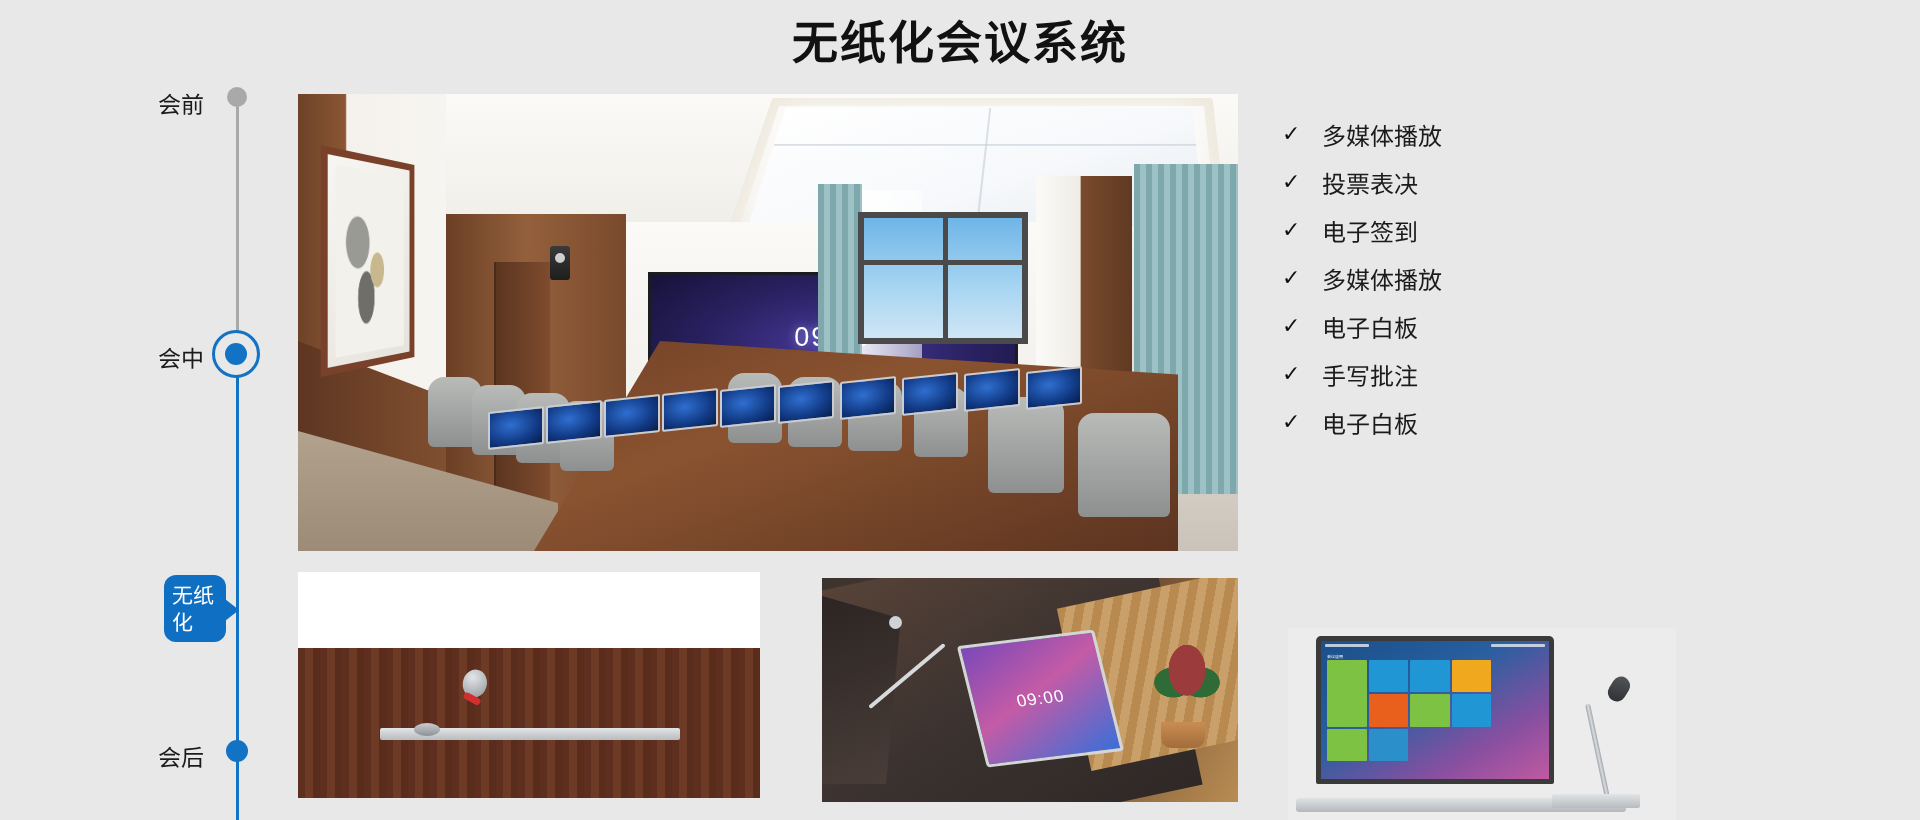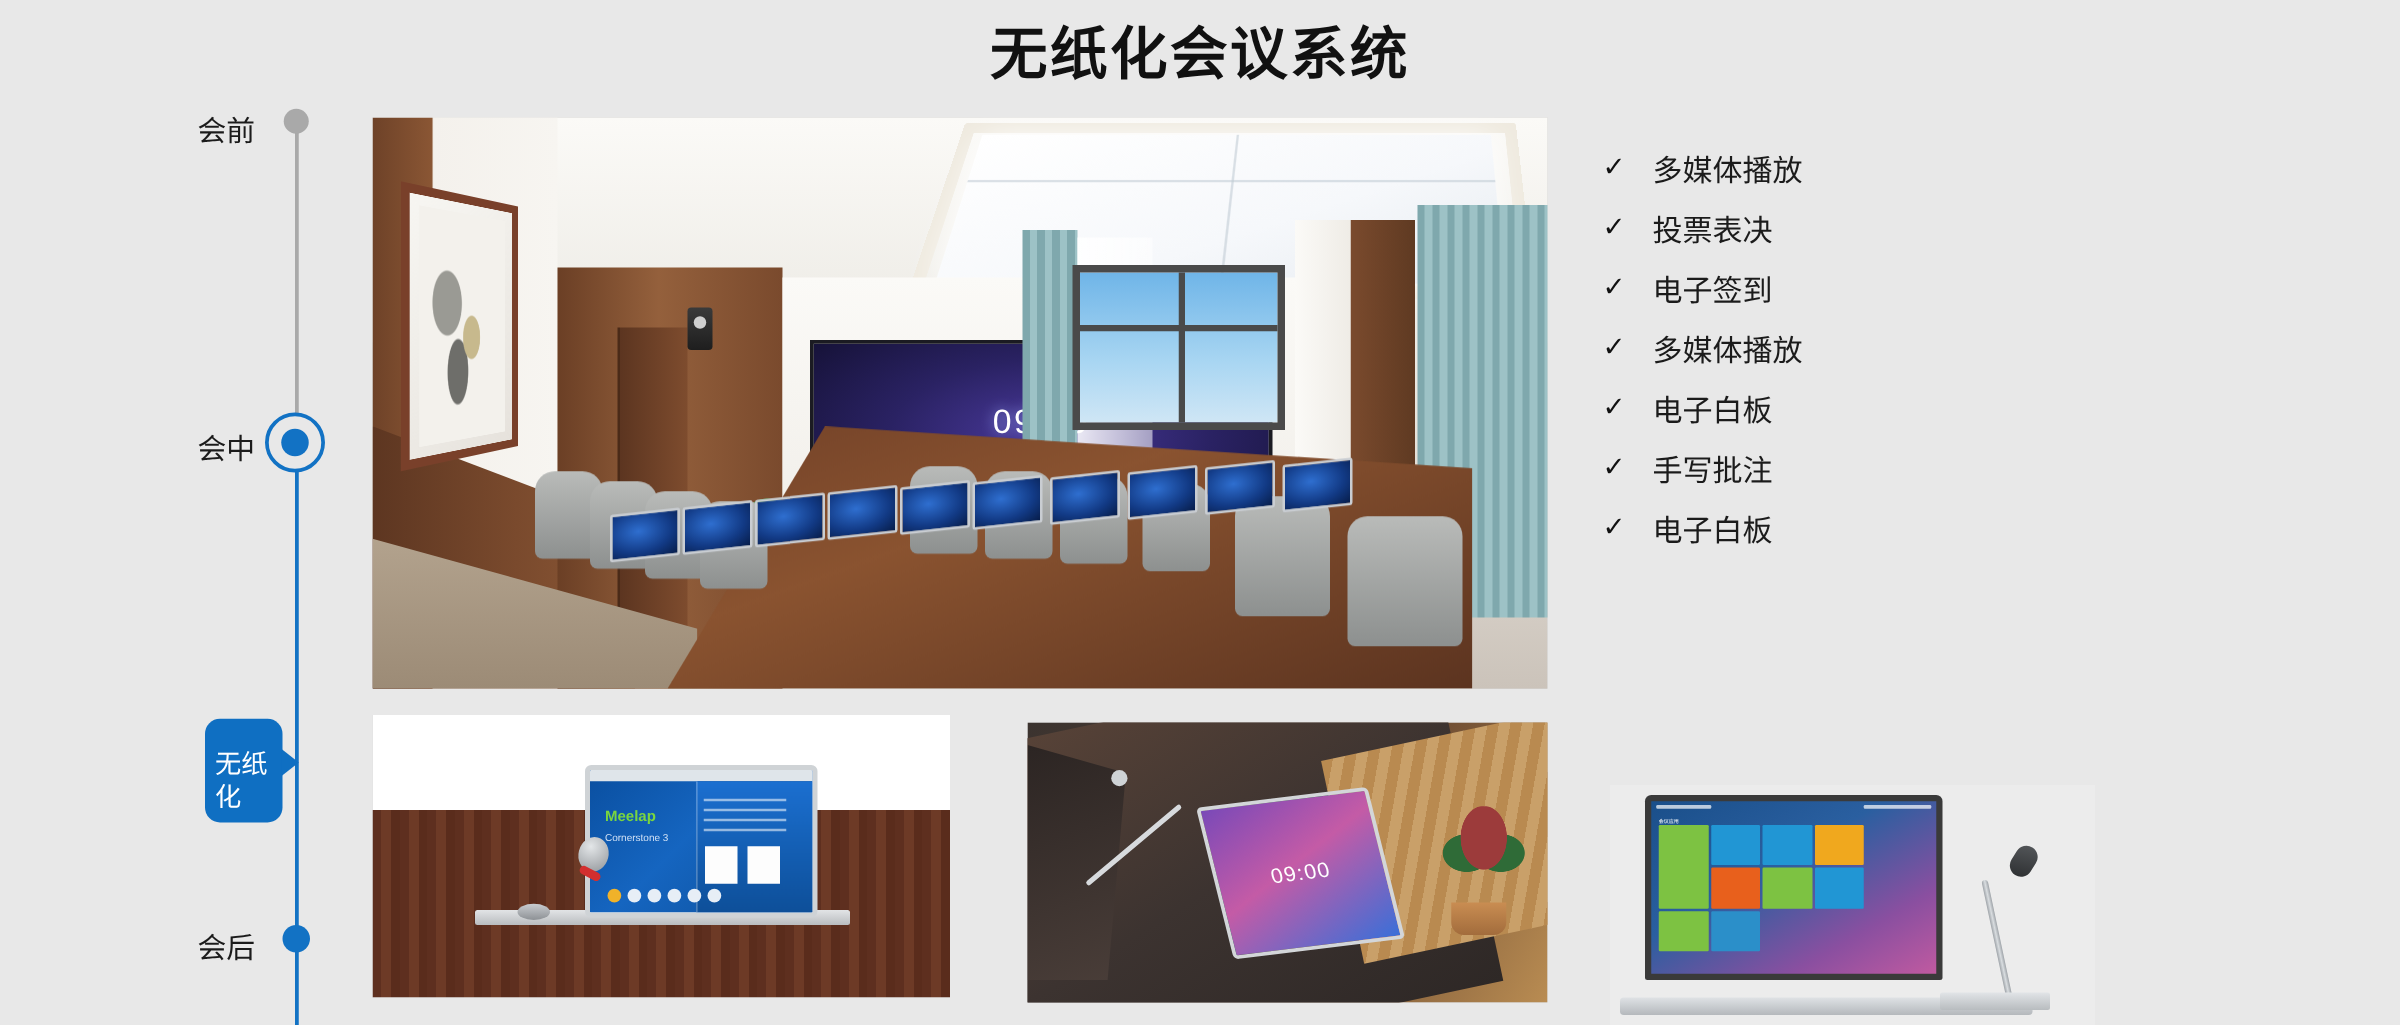--- a/index.html
+++ b/index.html
@@ -53,21 +53,21 @@
   }
   .tl-label.l-before { top: 6px; }
   .tl-label.l-during { top: 260px; }
   .tl-label.l-after  { top: 659px; }
 
   .tl-badge {
     position: absolute; left: 132px; top: 495px;
     width: 62px; min-height: 62px;
     background: #0f6fc2; border-radius: 12px;
     color: #ffffff; font-size: 21px; line-height: 27px;
-    padding: 23px 6px 6px 8px;
+    padding: 7px 6px 6px 8px;
     text-align: left;
   }
   .tl-badge::after {
     content: ""; position: absolute; right: -13px; top: 24px;
     border-top: 11px solid transparent;
     border-bottom: 11px solid transparent;
     border-left: 14px solid #0f6fc2;
   }
 
   
@@ -472,43 +472,20 @@
         <s style="left:476px;top:2px"></s>
           <s style="left:538px;top:0px"></s>
       </div>
     </div>
   </div>
 
   <div class="photo photo-desk">
     <div class="desk-scene">
       <div class="wood"></div>
       <div class="plate"></div>
-      <div class="monitor">
-        <div class="ui">
-          <div class="bar"></div>
-          <div class="logo">Meelap</div>
-          <div class="cap">Cornerstone 3</div>
-          <div class="pane">
-            <div class="row" style="top:14px"></div>
-              <div class="row" style="top:22px"></div>
-            <div class="row" style="top:30px"></div>
-              <div class="row" style="top:38px"></div>
-            <div class="doc" style="left:6px"></div>
-              <div class="doc" style="left:40px"></div>
-          </div>
-          <div class="dots">
-            <i></i>
-              <i></i>
-              <i></i>
-              <i></i>
-              <i></i>
-              <i></i>
-          </div>
-        </div>
-      </div>
       <div class="mic-base"></div>
       <div class="mic-stem">
         <div class="mic-head"></div>
         <div class="mic-ring"></div>
       </div>
     </div>
   </div>
 
   <div class="photo photo-tablet">
     <div class="tablet-scene">

